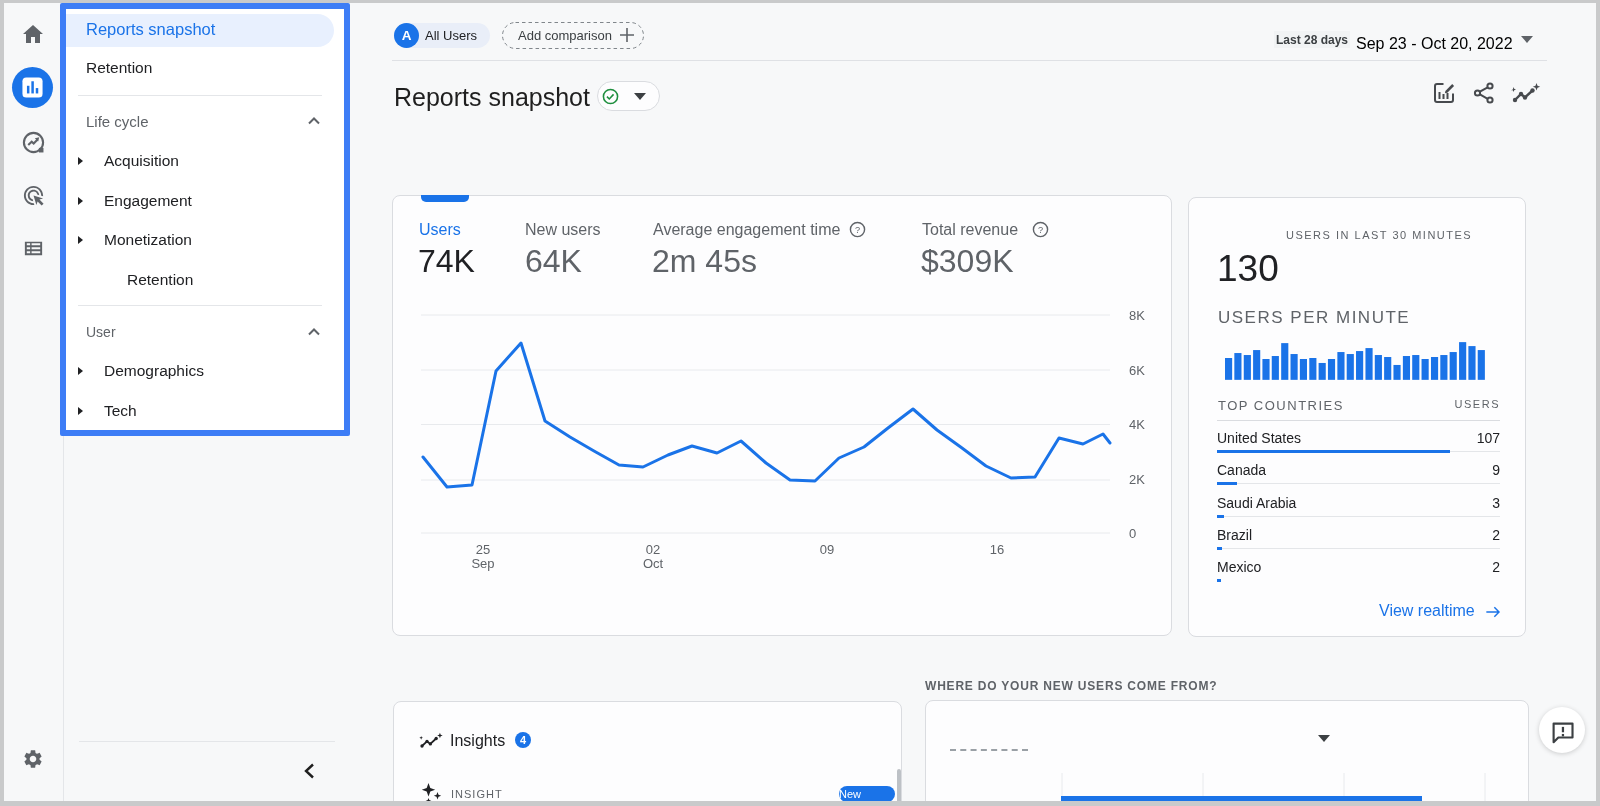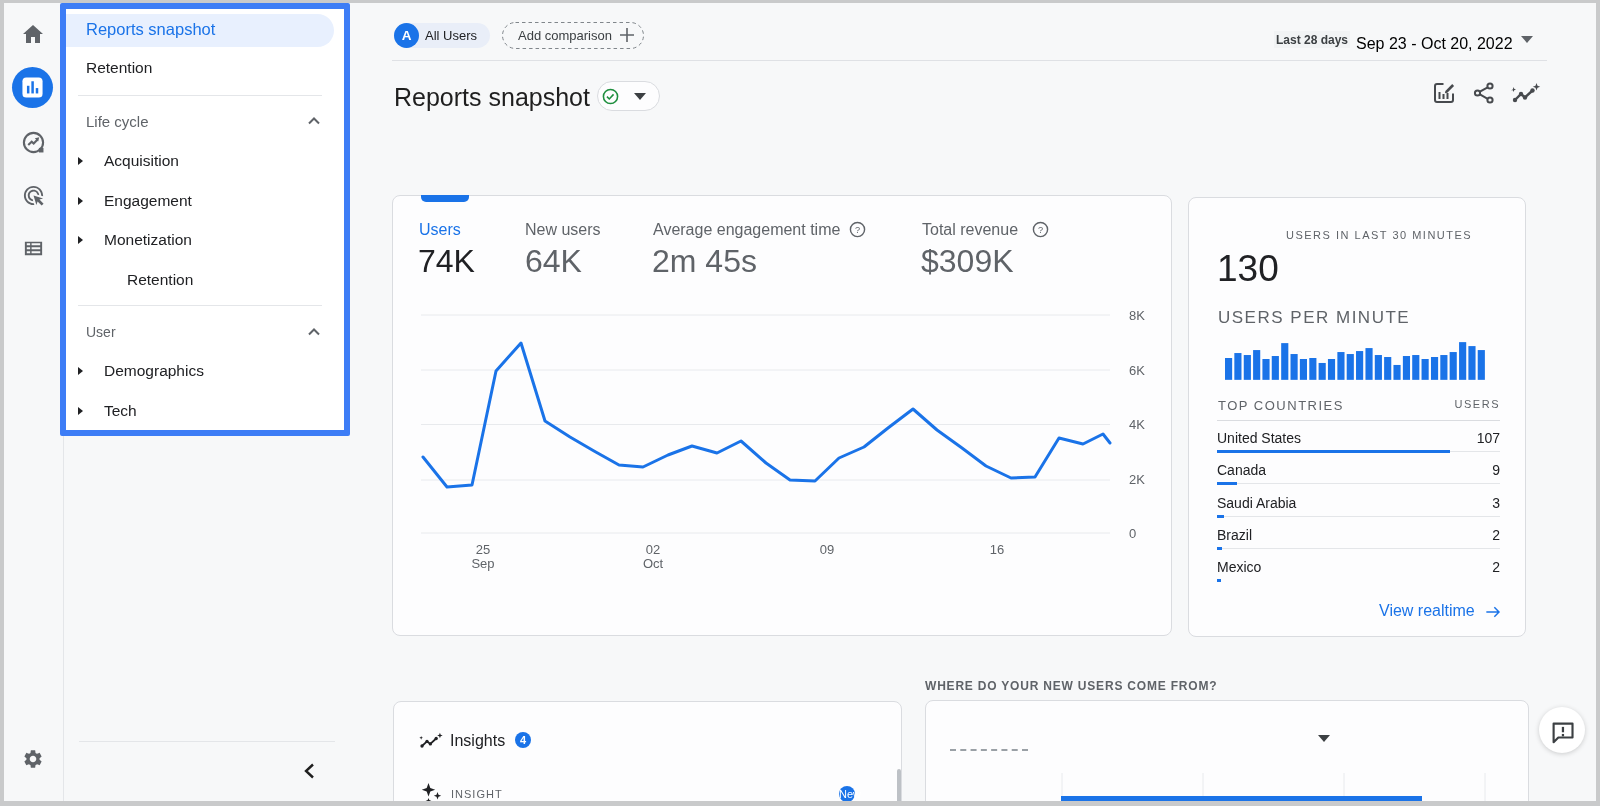--- a/index.html
+++ b/index.html
@@ -257,21 +257,21 @@
   </svg>
   <div class="abs" style="left:446px;top:729px;font-size:16px;font-weight:500;color:#202124;">Insights</div>
   <div class="abs" style="left:511px;top:729px;width:16px;height:16px;border-radius:50%;background:#1a73e8;color:#fff;font-size:11px;font-weight:700;text-align:center;line-height:16px;">4</div>
 
   <svg class="abs" style="left:416px;top:780px;" width="23" height="21" viewBox="0 0 23 21">
     <path fill="#202124" d="M8.5 0l1.8 4.9 4.9 1.8-4.9 1.8-1.8 4.9-1.8-4.9L1.8 6.7l4.9-1.8z"></path>
     <path fill="#202124" d="M17.5 9l1 2.7 2.7 1-2.7 1-1 2.7-1-2.7-2.7-1 2.7-1z"></path>
     <path fill="#202124" d="M8.5 15l.8 2.1 2.1.8-2.1.8-.8 2.1-.8-2.1-2.1-.8 2.1-.8z"></path>
   </svg>
   <div class="abs" style="left:447px;top:785px;font-size:11px;letter-spacing:1px;color:#5f6368;font-weight:500;">INSIGHT</div>
-  <div class="abs" style="left:835px;top:783px;width:16px;height:16px;border-radius:8px;background:#1a73e8;color:#fff;font-size:11px;font-weight:500;text-align:center;line-height:16px;">New</div>
+  <div class="abs" style="left:835px;top:783px;width:56px;height:16px;border-radius:8px;background:#1a73e8;color:#fff;font-size:11px;font-weight:500;text-align:left;line-height:16px;">New</div>
   <div class="abs" style="left:893px;top:766px;width:4px;height:40px;background:#bdc1c6;border-radius:2px;"></div>
 
   <div class="abs" style="left:921px;top:676px;font-size:12px;letter-spacing:0.8px;color:#5f6368;font-weight:600;">WHERE DO YOUR NEW USERS COME FROM?</div>
   <div class="card" style="left:921px;top:697px;width:604px;height:121px;border-radius:8px 8px 0 0;"></div>
   <div class="abs" style="left:1314px;top:732px;width:0;height:0;border-left:6px solid transparent;border-right:6px solid transparent;border-top:7px solid #3c4043;"></div>
   <div class="abs" style="left:946px;top:746px;width:78px;height:0;border-bottom:2px dashed #9aa0a6;"></div>
   <svg class="abs" style="left:921px;top:770px;" width="604" height="33" viewBox="0 0 604 33">
     <g stroke="#e8eaed" stroke-width="1">
       <line x1="137" y1="0" x2="137" y2="33"></line>
       <line x1="278" y1="0" x2="278" y2="33"></line>

